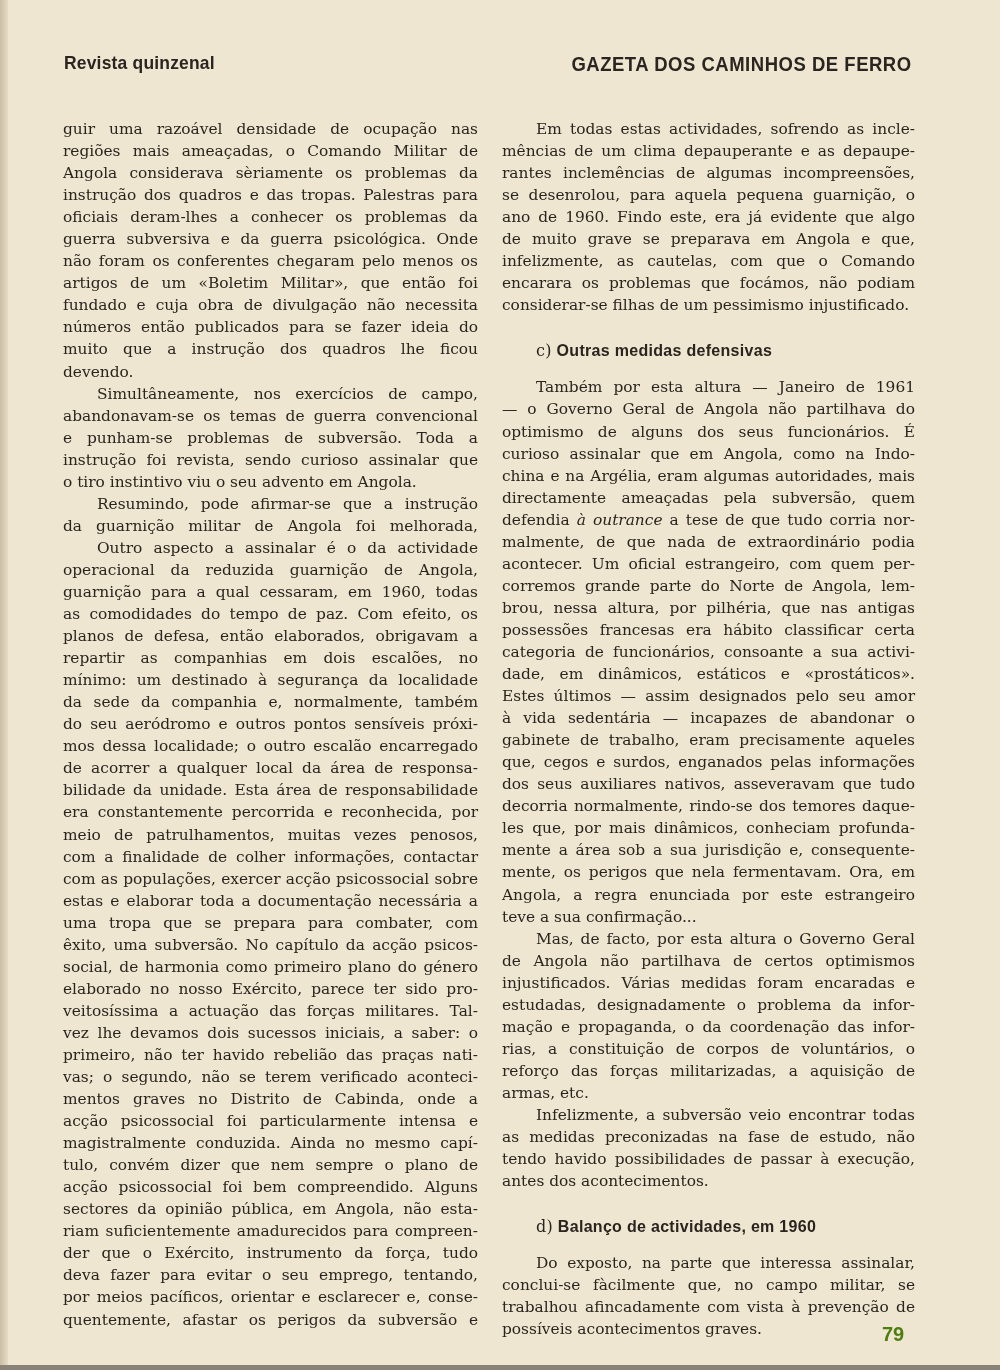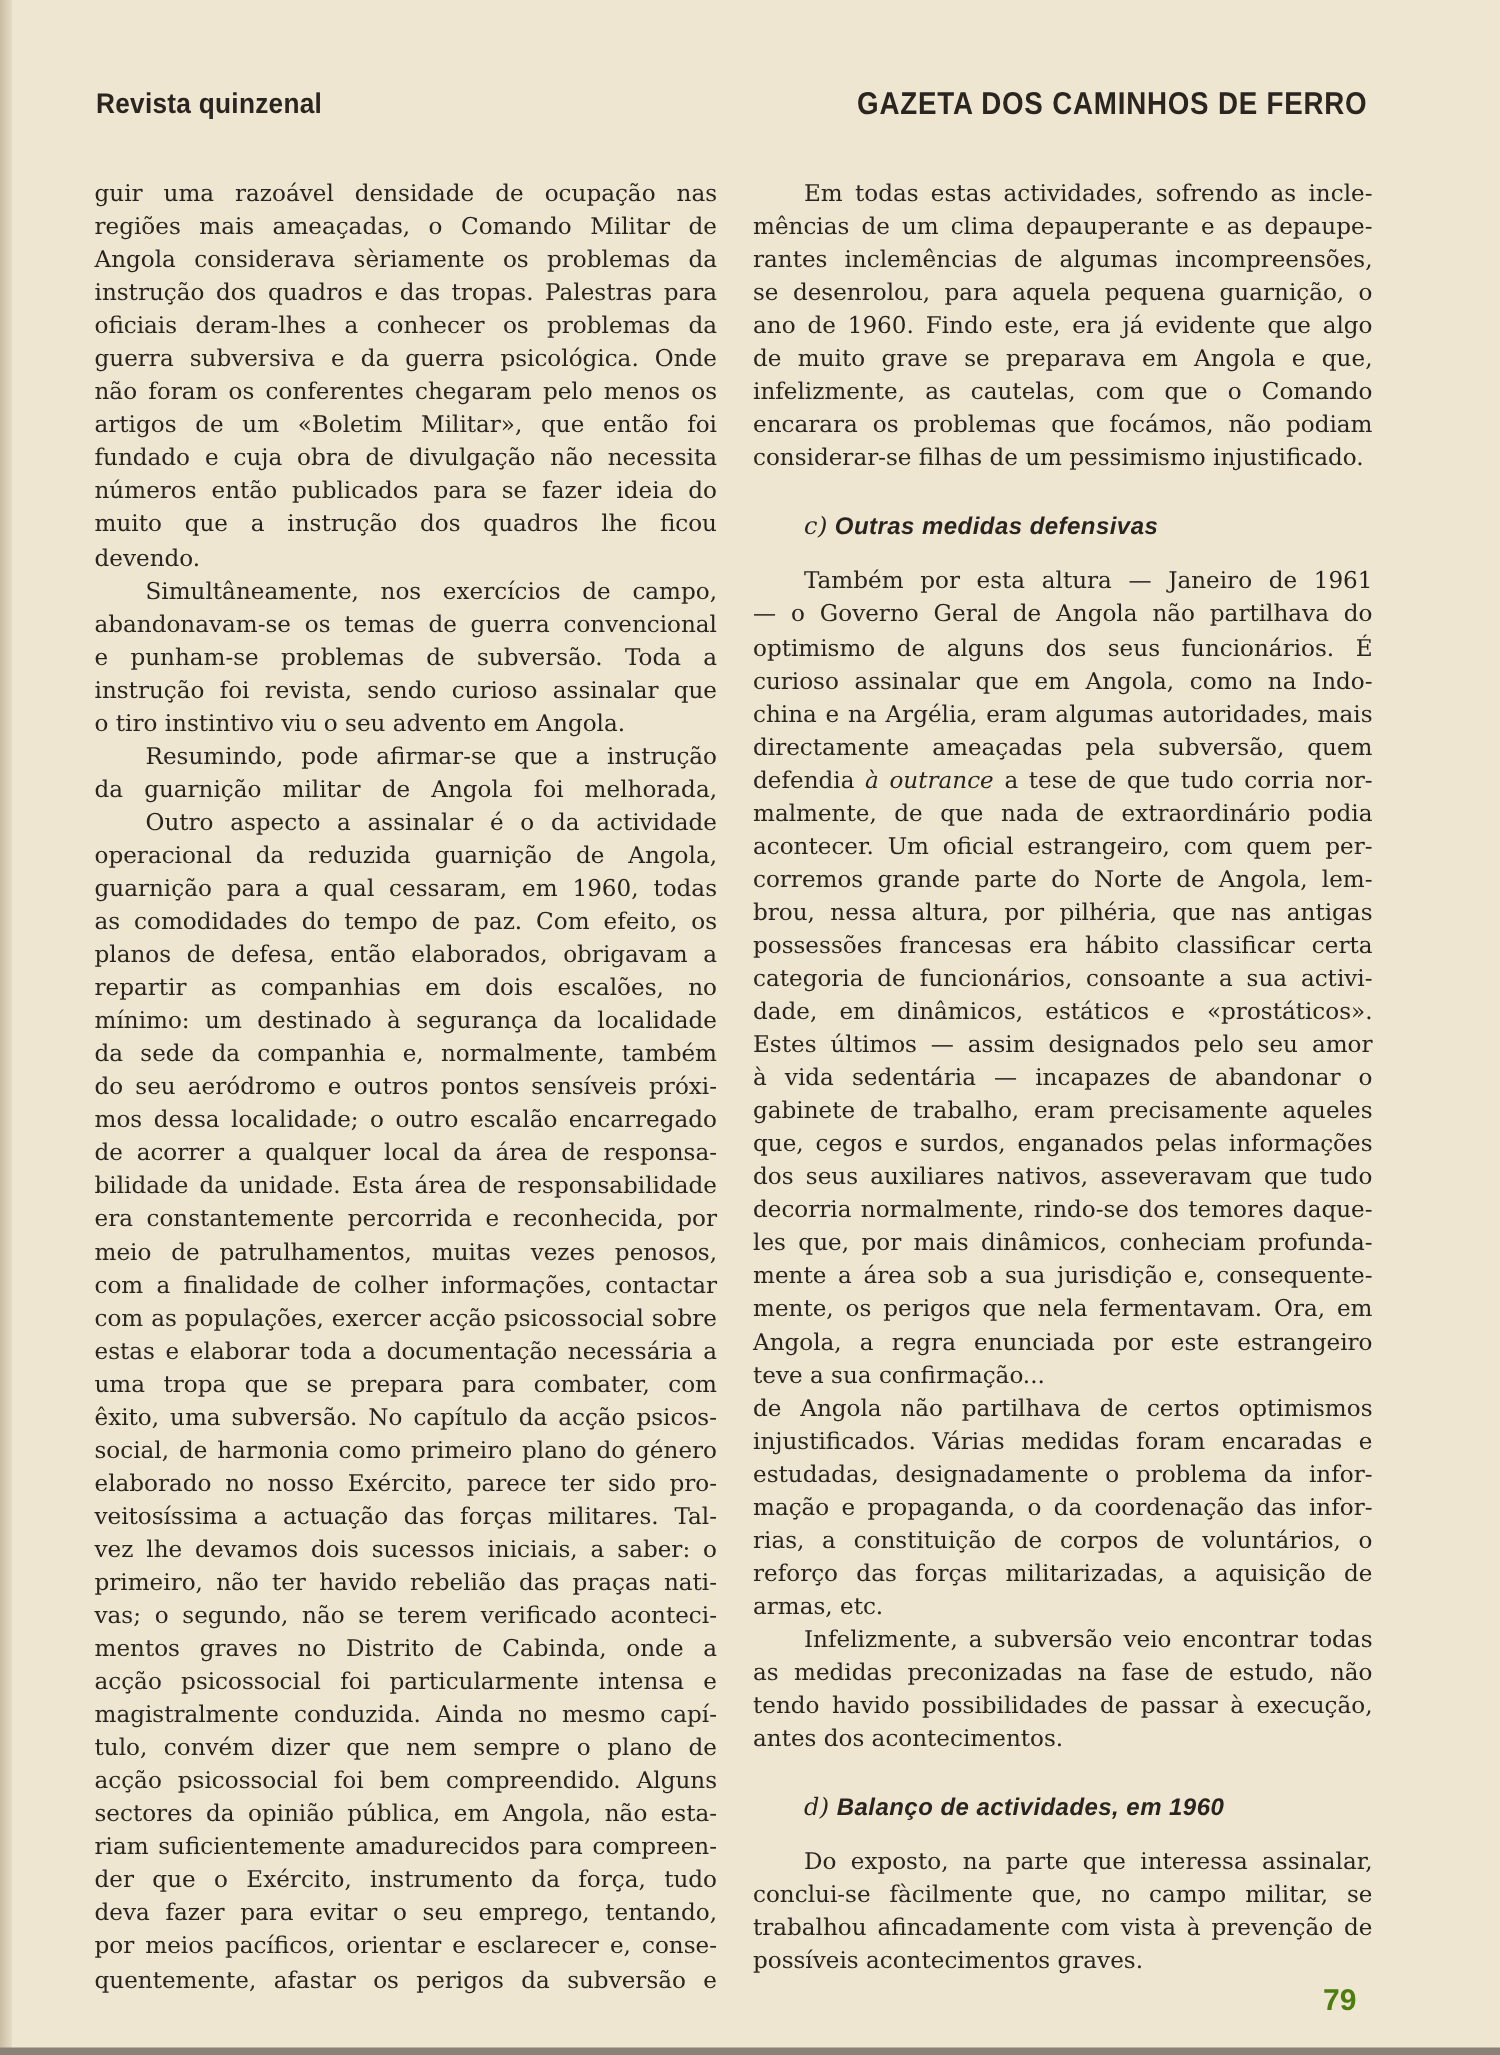--- a/index.html
+++ b/index.html
@@ -13,21 +13,21 @@
   .spine {
     position: absolute; left: 0; top: 0; bottom: 0; width: 8px;
     background: linear-gradient(to right, #c9bda4, #e6dcc6);
   }
   .bottom-edge {
     position: absolute; left: 0; right: 0; bottom: 0; height: 5px;
     background: #8a8276;
   }
   .header {
     position: absolute; top: 52px; left: 64px; right: 88px; height: 36px;
-    display: flex; justify-content: space-between; align-items: center;
+    display: flex; justify-content: space-between; align-items: flex-start;
   }
   .header .left {
     font-family: "Liberation Sans", "DejaVu Sans", sans-serif;
     font-weight: bold; font-size: 19px; letter-spacing: 0.2px;
     color: #2b2520;
     transform: scaleX(0.92); transform-origin: left;
   }
   .header .right {
     font-family: "Liberation Sans", "DejaVu Sans", sans-serif;
     font-weight: bold; font-size: 21px; letter-spacing: 0.6px;
@@ -43,21 +43,21 @@
   .line {
     display: block; white-space: nowrap; text-align: justify;
     text-align-last: justify; height: 22.05px;
   }
   .line.last { text-align-last: left; }
   .line.indent { padding-left: 34px; }
   .line i { font-style: italic; }
   .section-title {
     font-family: "Liberation Sans", "DejaVu Sans", sans-serif;
     font-size: 16px; font-weight: bold; padding-left: 34px;
-    height: 22px; line-height: 22px; letter-spacing: 0.3px; font-style: italic;
+    height: 22px; line-height: 22px; letter-spacing: 0.3px;
   }
   .section-title .mark { font-weight: normal; font-family: "DejaVu Serif", serif; }
   .gap-sm { height: 14px; }
   .gap-md { height: 24px; }
   .page-number {
     position: absolute; top: 1323px; left: 882px;
     font-family: "Liberation Sans", sans-serif; font-weight: bold;
     font-size: 20px; color: #4d7c0f;
   }
 </style>
@@ -179,20 +179,21 @@
         <span class="line">que, cegos e surdos, enganados pelas informações</span>
         <span class="line">dos seus auxiliares nativos, asseveravam que tudo</span>
         <span class="line">decorria normalmente, rindo-se dos temores daque-</span>
         <span class="line">les que, por mais dinâmicos, conheciam profunda-</span>
         <span class="line">mente a área sob a sua jurisdição e, consequente-</span>
         <span class="line">mente, os perigos que nela fermentavam. Ora, em</span>
         <span class="line">Angola, a regra enunciada por este estrangeiro</span>
         <span class="line last">teve a sua confirmação...</span>
       </div>
       <div>
+        <span class="line indent">Mas, de facto, por esta altura o Governo Geral</span>
         <span class="line">de Angola não partilhava de certos optimismos</span>
         <span class="line">injustificados. Várias medidas foram encaradas e</span>
         <span class="line">estudadas, designadamente o problema da infor-</span>
         <span class="line">mação e propaganda, o da coordenação das infor-</span>
         <span class="line">rias, a constituição de corpos de voluntários, o</span>
         <span class="line">reforço das forças militarizadas, a aquisição de</span>
         <span class="line last">armas, etc.</span>
       </div>
       <div>
         <span class="line indent">Infelizmente, a subversão veio encontrar todas</span>

